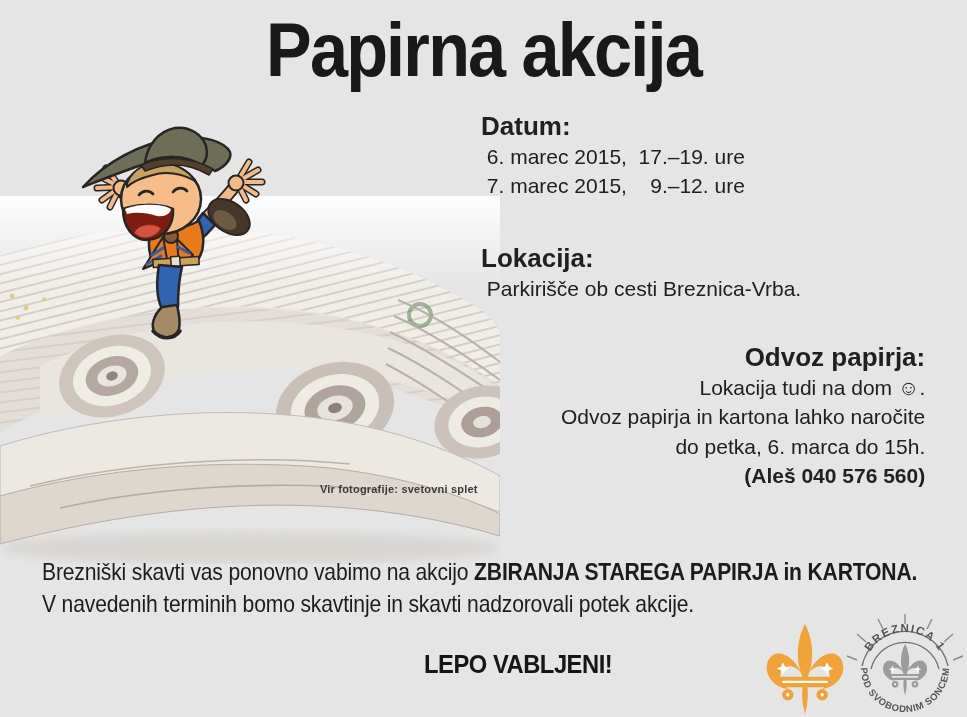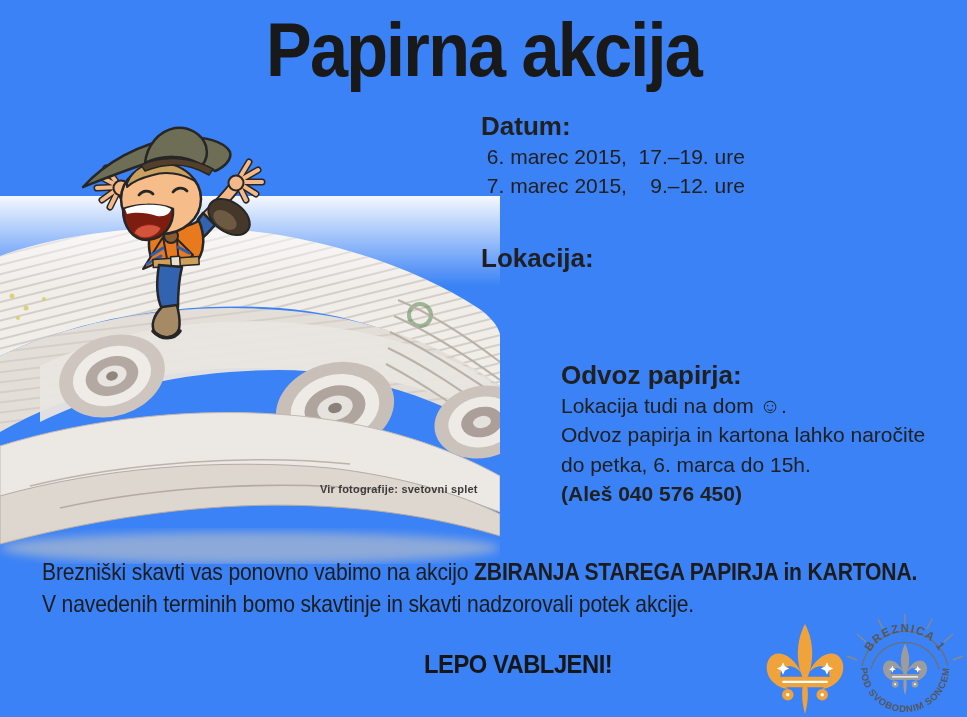--- a/index.html
+++ b/index.html
@@ -1,29 +1,29 @@
 <!DOCTYPE html>
 <html><head>
 <meta charset="utf-8">
 <style>
   html,body{margin:0;padding:0;background:#fff;}
   .page{
-    position:relative;width:967px;height:717px;background:#3b82f6;overflow:hidden;
+    position:relative;width:967px;height:717px;background:#e5e5e5;overflow:hidden;
     font-family:"Liberation Sans",sans-serif;color:#1f1f1f;
   }
   .title{
     position:absolute;top:6px;left:0;right:0;text-align:center;
     font-size:76px;font-weight:700;letter-spacing:-2px;color:#191919;
     transform:scaleX(.9);line-height:1.15;
   }
   .art{position:absolute;}
   .z1{z-index:1}.z2{z-index:2}
   .textblock{position:absolute;z-index:3;font-size:21px;line-height:29.5px;color:#202020;}
   .textblock .label{font-weight:700;font-size:26px;}
-  .pre{white-space:pre;text-align:right;}
+  .pre{white-space:pre;}
   .bold{font-weight:700;}
   .credit{
     position:absolute;left:320px;top:483px;z-index:3;
     font-size:11px;font-weight:600;color:#3a3a3a;letter-spacing:.2px;
   }
   .footer{
     position:absolute;left:42px;top:556px;width:1130px;z-index:3;
     font-size:24px;line-height:32px;color:#1c1c1c;
     transform:scaleX(.88);transform-origin:0 0;letter-spacing:-.2px;
   }
@@ -225,28 +225,29 @@
   </div>
 
   <div class="textblock" style="left:481px;top:112px;">
     <div class="label">Datum:</div>
     <div class="pre"> 6. marec 2015,  17.–19. ure</div>
     <div class="pre"> 7. marec 2015,    9.–12. ure</div>
   </div>
 
   <div class="textblock" style="left:481px;top:244px;">
     <div class="label">Lokacija:</div>
-  </div>
-
-  <div class="textblock" style="left:561px;top:361px;">
+    <div class="pre"> Parkirišče ob cesti Breznica-Vrba.</div>
+  </div>
+
+  <div class="textblock" style="left:561px;top:343px;text-align:right;">
     <div class="label">Odvoz papirja:</div>
     <div>Lokacija tudi na dom ☺.</div>
     <div>Odvoz papirja in kartona lahko naročite</div>
     <div>do petka, 6. marca do 15h.</div>
-    <div class="bold">(Aleš 040 576 450)</div>
+    <div class="bold">(Aleš 040 576 560)</div>
   </div>
 
   <div class="credit">Vir fotografije: svetovni splet</div>
 
   <div class="footer">
     <div><span>Brezniški skavti vas ponovno vabimo na akcijo </span><span class="bold">ZBIRANJA STAREGA PAPIRJA in KARTONA.</span></div>
     <div>V navedenih terminih bomo skavtinje in skavti nadzorovali potek akcije.</div>
   </div>
 
   <div class="invite">LEPO VABLJENI!</div>

